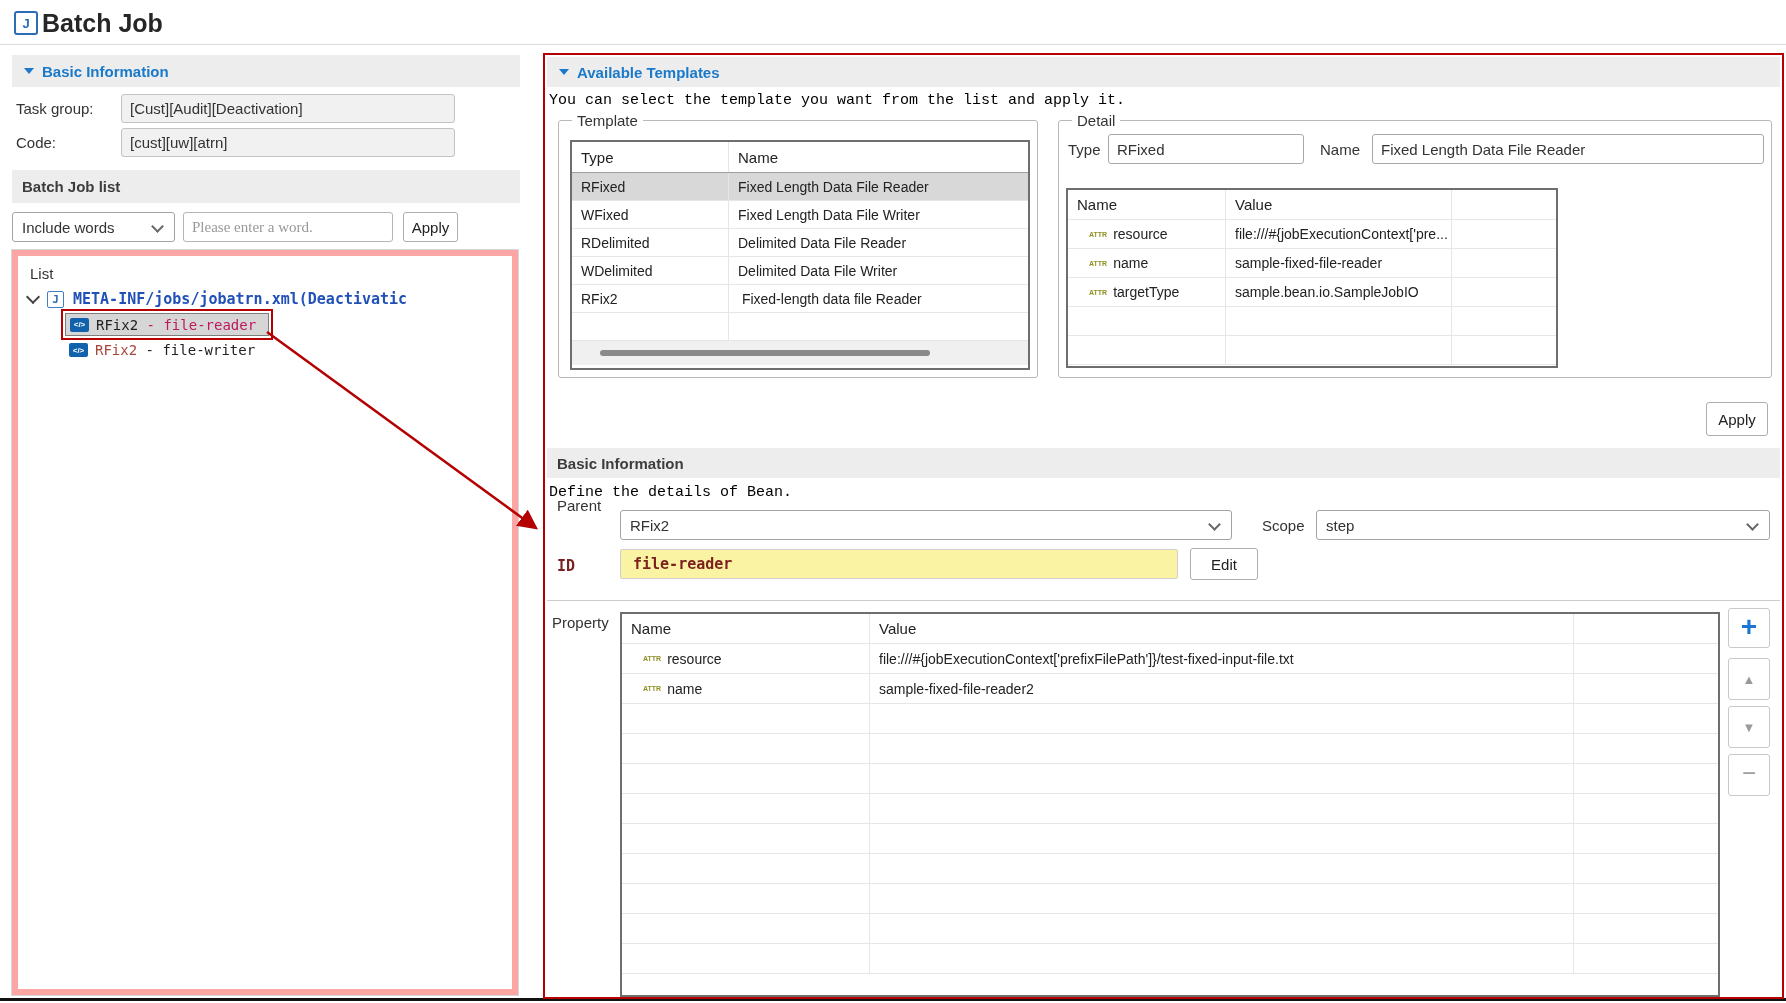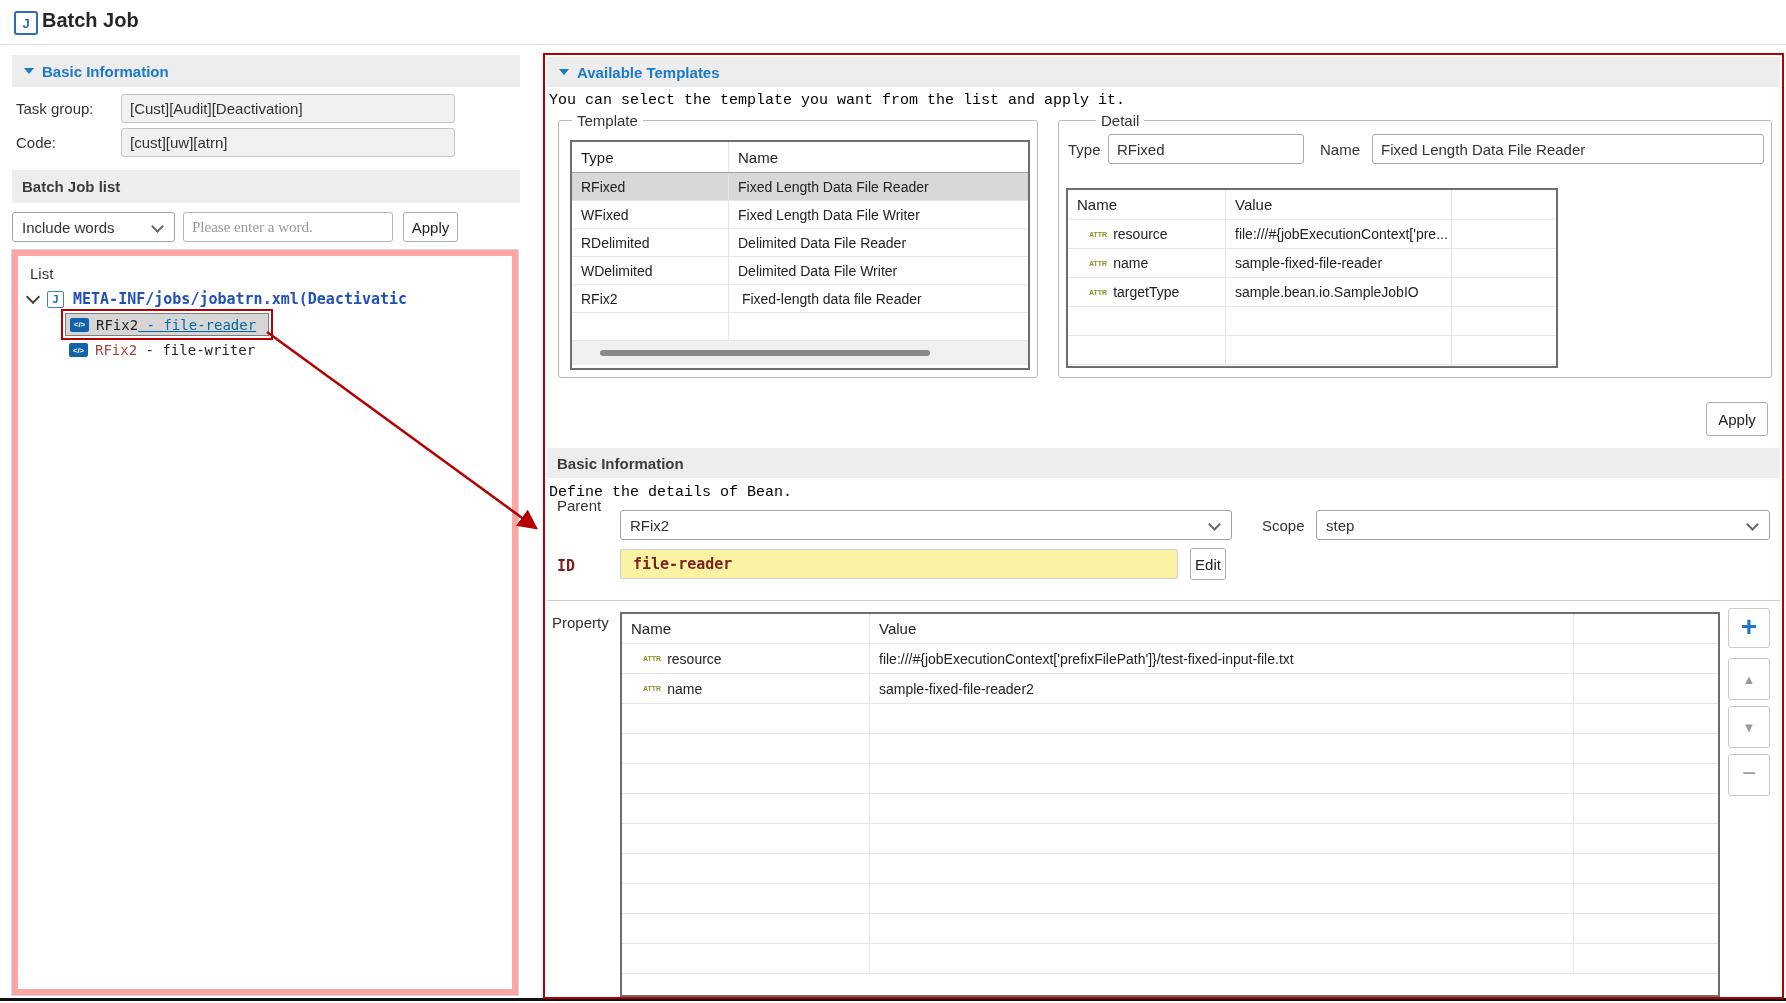--- a/index.html
+++ b/index.html
@@ -4,21 +4,21 @@
 <style>
   html,body{margin:0;padding:0;background:#fff;}
   .canvas{position:relative;width:1786px;height:1003px;background:#fff;overflow:hidden;
           font-family:"Liberation Sans",sans-serif;color:#333;font-size:15px;}
   .abs{position:absolute;}
   .mono{font-family:"DejaVu Sans Mono",monospace;}
 
   
   .app-icon{width:20px;height:20px;border:2px solid #2e6db5;border-radius:3px;color:#2e6db5;
             font-weight:bold;font-size:13px;display:flex;align-items:center;justify-content:center;background:#fff;}
-  .page-title{font-size:20px;font-weight:bold;color:#262626;}
+  .page-title{font-size:25px;font-weight:bold;color:#262626;}
   .hdr-divider{height:1px;background:#dcdcdc;}
 
   
   .sec-bar{background:#ededed;display:flex;align-items:center;}
   .tri-blue{width:0;height:0;border-left:5px solid transparent;border-right:5px solid transparent;
             border-top:6px solid #1a79c8;margin:0 8px 0 12px;}
   .sec-blue{color:#1a79c8;font-weight:bold;}
   .sec-dark{color:#3c3c3c;font-weight:bold;margin-left:10px;}
   .desc{color:#000000;font-family:Liberation Mono, monospace;}
 
@@ -124,21 +124,21 @@
     <div class="abs" style="left:10px;top:34px;display:flex;align-items:center;gap:9px;" data-name="tree-root-node">
       <span class="expander" style="margin-top:-4px;" data-name="expand-chevron-icon"></span>
       <span class="j-icon mono" data-name="job-file-icon">J</span>
       <span class="tree-root-label mono" data-name="tree-root-label">META-INF/jobs/jobatrn.xml(Deactivatic</span>
     </div>
 
     <div class="abs red-box annot" style="left:43px;top:53px;width:212px;height:31px;" data-name="annotation-red-box"></div>
     <div class="abs sel-item" style="left:47px;top:57px;width:204px;height:23px;padding-left:4px;gap:7px;" data-name="tree-item-file-reader">
       <span class="code-icon" data-name="bean-code-icon"></span>
       <span class="tree-item-text mono">
-        <span class="prefix-sel" data-name="tree-item-prefix">RFix2</span><span style="color:#0369a1;text-decoration:underline;" data-name="tree-item-name"> - file-reader</span>
+        <span class="prefix-sel" data-name="tree-item-prefix">RFix2</span><span style="color:#be185d;" data-name="tree-item-name"> - file-reader</span>
       </span>
     </div>
     <div class="abs" style="left:51px;top:86px;display:flex;align-items:center;gap:7px;" data-name="tree-item-file-writer">
       <span class="code-icon" data-name="bean-code-icon"></span>
       <span class="tree-item-text mono">
         <span class="prefix-writer" data-name="tree-item-prefix">RFix2</span><span style="color:#222;" data-name="tree-item-name"> - file-writer</span>
       </span>
     </div>
   </div>
 
@@ -188,21 +188,21 @@
           <div class="cell" style="width:157px;" data-name="template-type-cell"></div>
           <div class="cell" style="flex:1;" data-name="template-name-cell"></div>
         </div>
       </div>
     <div class="scroll-track" style="height:24px;" data-name="horizontal-scrollbar">
       <div class="scroll-thumb" style="width:330px;margin-left:28px;" data-name="scrollbar-thumb"></div>
     </div>
   </div>
 
   <div class="abs groupbox" style="left:1058px;top:120px;width:714px;height:258px;" data-name="detail-groupbox"></div>
-  <div class="abs legend" style="left:1096px;top:112px;" data-name="detail-legend">Detail</div>
+  <div class="abs legend" style="left:1072px;top:112px;" data-name="detail-legend">Detail</div>
   <div class="abs" style="left:1068px;top:141px;" data-name="detail-type-label">Type</div>
   <div class="abs wh-input" style="left:1108px;top:134px;width:196px;height:30px;" data-name="detail-type-field">
     <span data-name="detail-type-value">RFixed</span>
   </div>
   <div class="abs" style="left:1320px;top:141px;" data-name="detail-name-label">Name</div>
   <div class="abs wh-input" style="left:1372px;top:134px;width:392px;height:30px;" data-name="detail-name-field">
     <span data-name="detail-name-value">Fixed Length Data File Reader</span>
   </div>
   <div class="abs dtable" style="left:1066px;top:188px;width:492px;height:180px;" data-name="detail-table">
     <div class="trow" style="height:30px;" data-name="detail-table-header">
@@ -274,21 +274,21 @@
   <div class="abs" style="left:1262px;top:517px;" data-name="scope-label">Scope</div>
   <div class="abs combo" style="left:1316px;top:510px;width:454px;height:30px;" data-name="scope-select">
     <span data-name="scope-value">step</span>
     <span class="chev" data-name="chevron-down-icon"></span>
   </div>
 
   <div class="abs id-label mono" style="left:557px;top:557px;" data-name="id-label">ID</div>
   <div class="abs id-input mono" style="left:620px;top:549px;width:558px;height:30px;" data-name="id-field">
     <span data-name="id-value">file-reader</span>
   </div>
-  <button class="abs btn" style="left:1190px;top:548px;width:36px;height:32px;" data-name="edit-button">Edit</button>
+  <button class="abs btn" style="left:1190px;top:548px;width:68px;height:32px;" data-name="edit-button">Edit</button>
 
   <div class="abs" style="left:547px;top:600px;width:1233px;height:1px;background:#cccccc;" data-name="section-divider"></div>
 
   <div class="abs" style="left:552px;top:614px;" data-name="property-label">Property</div>
   <div class="abs dtable" style="left:620px;top:612px;width:1100px;height:385px;" data-name="property-table">
     <div class="trow" style="height:30px;" data-name="property-table-header">
       <div class="cell hdr-cell" style="width:248px;" data-name="col-header-name">Name</div>
       <div class="cell hdr-cell" style="width:704px;" data-name="col-header-value">Value</div>
       <div class="cell" style="flex:1;" data-name="col-header-empty"></div>
     </div>

